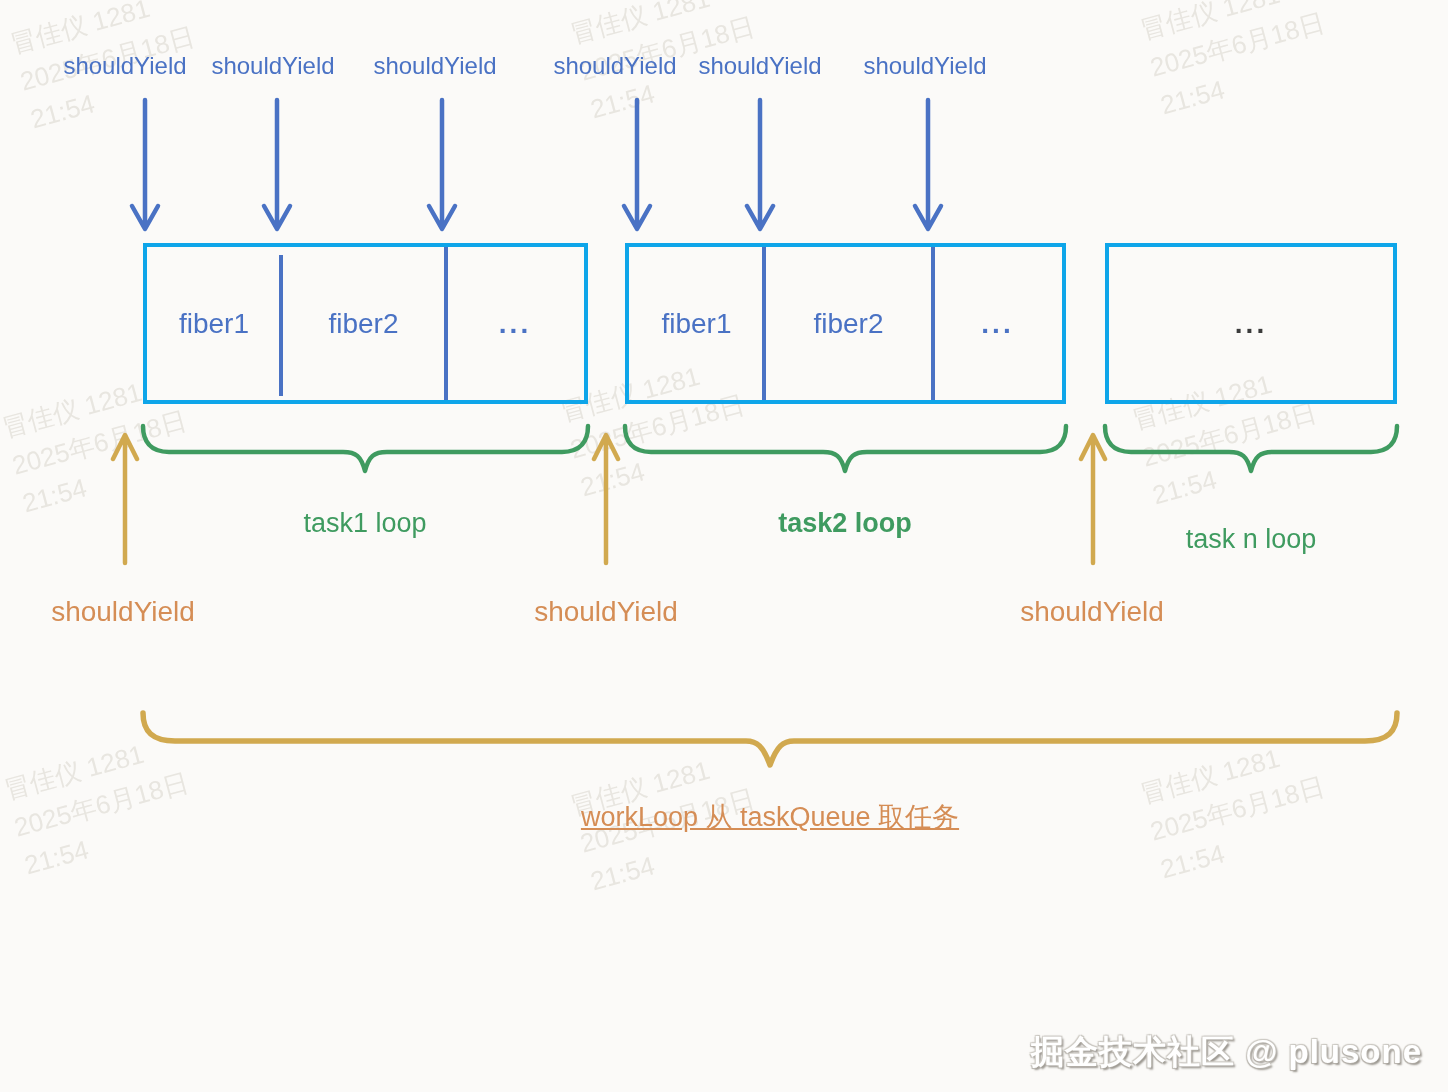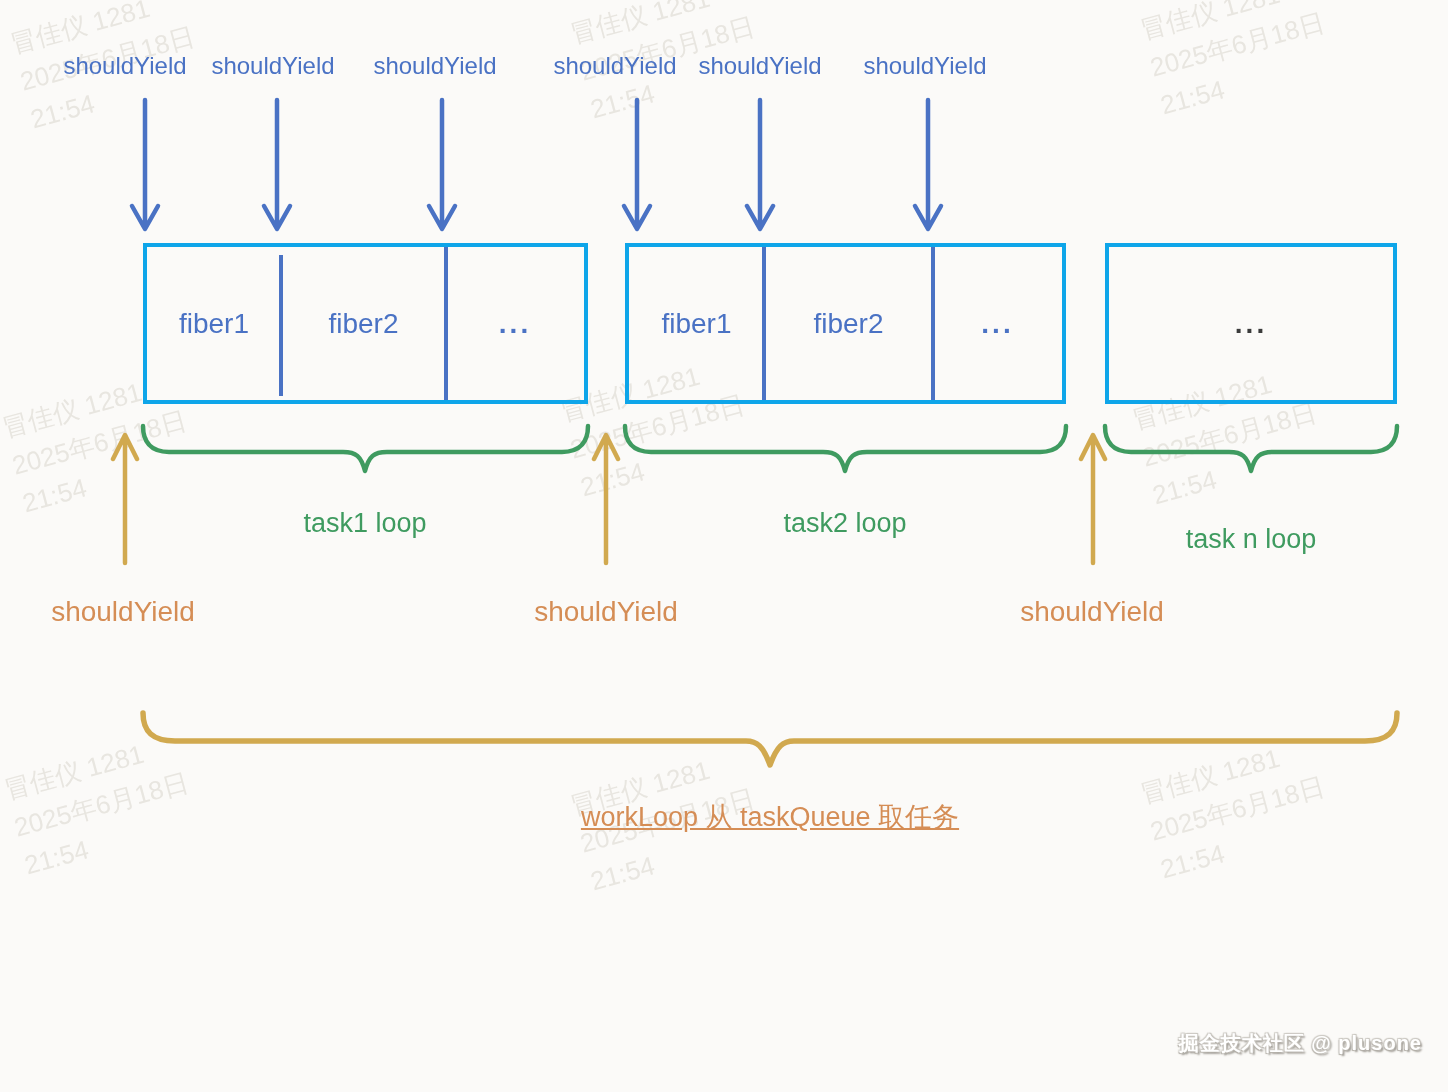--- a/index.html
+++ b/index.html
@@ -50,21 +50,21 @@
   
   .lbl{position:absolute;transform:translateX(-50%);white-space:nowrap;z-index:3;}
   .lbl-top{top:52px;font-size:24px;}
   .lbl-loop{top:508px;font-size:27px;}
   .lbl-yield{top:596px;font-size:28px;}
   .lbl-workloop{top:799px;font-size:27px;}
 
   
   .credit{
     position:absolute;right:26px;top:1030px;z-index:4;
-    font-size:20px;font-weight:bold;letter-spacing:1px;
+    font-size:33px;font-weight:bold;letter-spacing:1px;
     color:#ffffff;
     text-shadow:-1px -1px 1px #cfccc6, 1px -1px 1px #c4c1bb,
                 -1px 1px 1px #b3afa8, 2px 2px 2px #9a968f;
   }
 </style>
 </head>
 <body>
 
 <div class="canvas">
 
@@ -169,21 +169,21 @@
     <div class="divider" style="left:302px;"></div>
   </div>
 
   <div class="box-group" style="left:1105px;width:292px;">
     <div class="cell grow c-dark">
       <span class="dots">...</span>
     </div>
   </div>
 
   <span class="lbl lbl-loop c-green" style="left:365px;">task1 loop</span>
-  <span class="lbl lbl-loop c-green" style="left:845px;">task2 loop</span>
+  <span class="lbl lbl-loop c-green" style="left:845px;font-weight:bold;">task2 loop</span>
   <span class="lbl lbl-loop c-green" style="left:1251px;margin-top:16px;">task n loop</span>
 
   <span class="lbl lbl-yield c-orange" style="left:123px;">shouldYield</span>
   <span class="lbl lbl-yield c-orange" style="left:606px;">shouldYield</span>
   <span class="lbl lbl-yield c-orange" style="left:1092px;">shouldYield</span>
 
   <span class="lbl lbl-workloop c-orange" style="left:770px;text-decoration:underline;">workLoop 从 taskQueue 取任务</span>
 
   <div class="credit">掘金技术社区 @ plusone</div>
 

